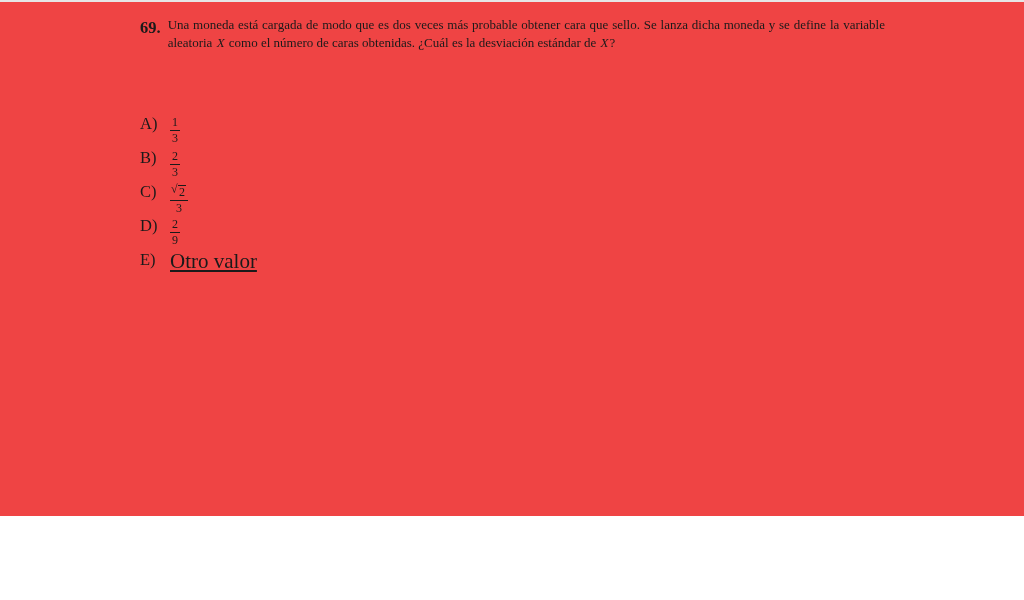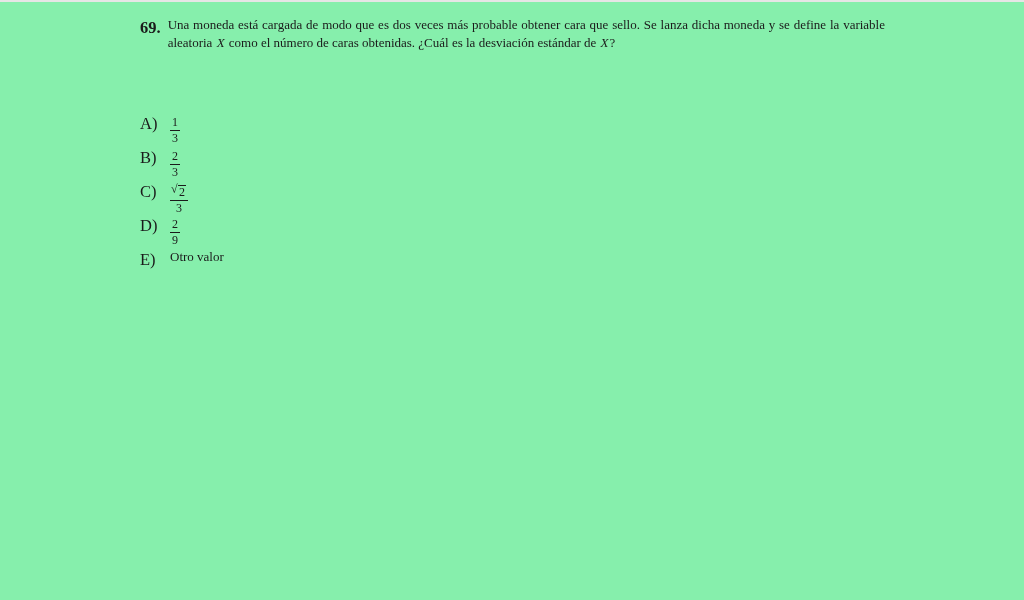--- a/index.html
+++ b/index.html
@@ -10,22 +10,22 @@
     width: 1024px;
     height: 600px;
     background: #ffffff;
     font-family: "Liberation Serif", serif;
     color: #1a1a1a;
     overflow: hidden;
   }
   .page {
     position: relative;
     width: 1024px;
-    height: 600px;
-    background: #86efac;
+    height: 516px;
+    background: #ef4444;
   }
   .top-rule {
     position: absolute;
     top: 0;
     left: 0;
     width: 1024px;
     height: 2px;
     background: #e6e6e6;
   }
   .question-block {
@@ -112,23 +112,24 @@
     top: -1px;
     font-size: 12px;
   }
   .sqrt .radicand {
     display: inline-block;
     border-top: 1px solid #1a1a1a;
     padding: 0 1px;
     font-size: 12px;
   }
   .text-opt {
-    font-size: 13px;
+    font-size: 21px;
     line-height: 1.1;
     padding-top: 2px;
+    text-decoration: underline;
   }
 </style>
 </head>
 <body>
 
 <div class="page">
 
   <div class="top-rule"></div>
 
   <div class="question-block">

